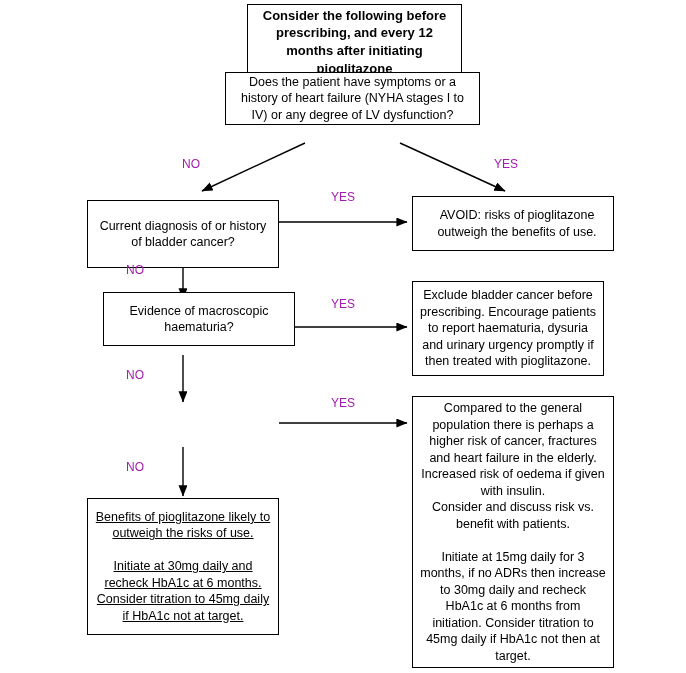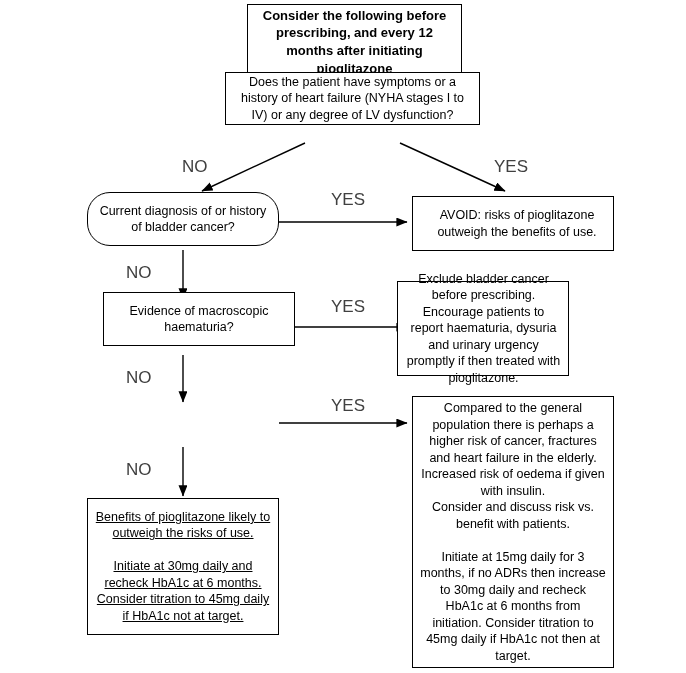--- a/index.html
+++ b/index.html
@@ -30,23 +30,23 @@
     padding: 4px 7px;
     white-space: pre-line;
   }
   .node.bold {
     font-weight: bold;
     font-size: 13px;
     line-height: 1.35;
   }
   .edge-label {
     position: absolute;
-    font-size: 17px;
+    font-size: 12px;
     line-height: 1;
-    color: #404040;
+    color: #a21caf;
     white-space: nowrap;
   }
   svg.connectors {
     position: absolute;
     left: 0;
     top: 0;
     width: 686px;
     height: 673px;
     pointer-events: none;
   }
@@ -81,33 +81,33 @@
   </svg>
 
   <div class="node bold" style="left:247px; top:4px; width:215px; height:76px;">
     <span>Consider the following before prescribing, and every 12 months after initiating pioglitazone</span>
   </div>
 
   <div class="node" style="left:213px; top:72px; width:255px; height:53px;margin-left:12px;">
     <span>Does the patient have symptoms or a history of heart failure (NYHA stages I to IV) or any degree of LV dysfunction?</span>
   </div>
 
-  <div class="node" style="left:87px; top:192px; width:192px; height:54px;border-radius:23px;">
+  <div class="node" style="left:87px; top:200px; width:192px; height:68px;">
     <span>Current diagnosis of or history of bladder cancer?</span>
   </div>
 
   <div class="node" style="left:412px; top:196px; width:202px; height:55px;padding-left:15px;">
     <span>AVOID: risks of pioglitazone outweigh the benefits of use.</span>
   </div>
 
   <div class="node" style="left:87px; top:292px; width:192px; height:54px;margin-left:16px;">
     <span>Evidence of macroscopic haematuria?</span>
   </div>
 
-  <div class="node" style="left:397px; top:281px; width:172px; height:95px;padding-left:8px;">
+  <div class="node" style="left:412px; top:281px; width:192px; height:95px;">
     <span>Exclude bladder cancer before prescribing. Encourage patients to report haematuria, dysuria and urinary urgency promptly if then treated with pioglitazone.</span>
   </div>
 
 
   <div class="node" style="left:412px; top:396px; width:202px; height:272px;">
     <span>Compared to the general population there is perhaps a higher risk of cancer, fractures and heart failure in the elderly.
 Increased risk of oedema if given with insulin.
 Consider and discuss risk vs. benefit with patients.
 
 Initiate at 15mg daily for 3 months, if no ADRs then increase to 30mg daily and recheck HbA1c at 6 months from initiation. Consider titration to 45mg daily if HbA1c not then at target.</span>

